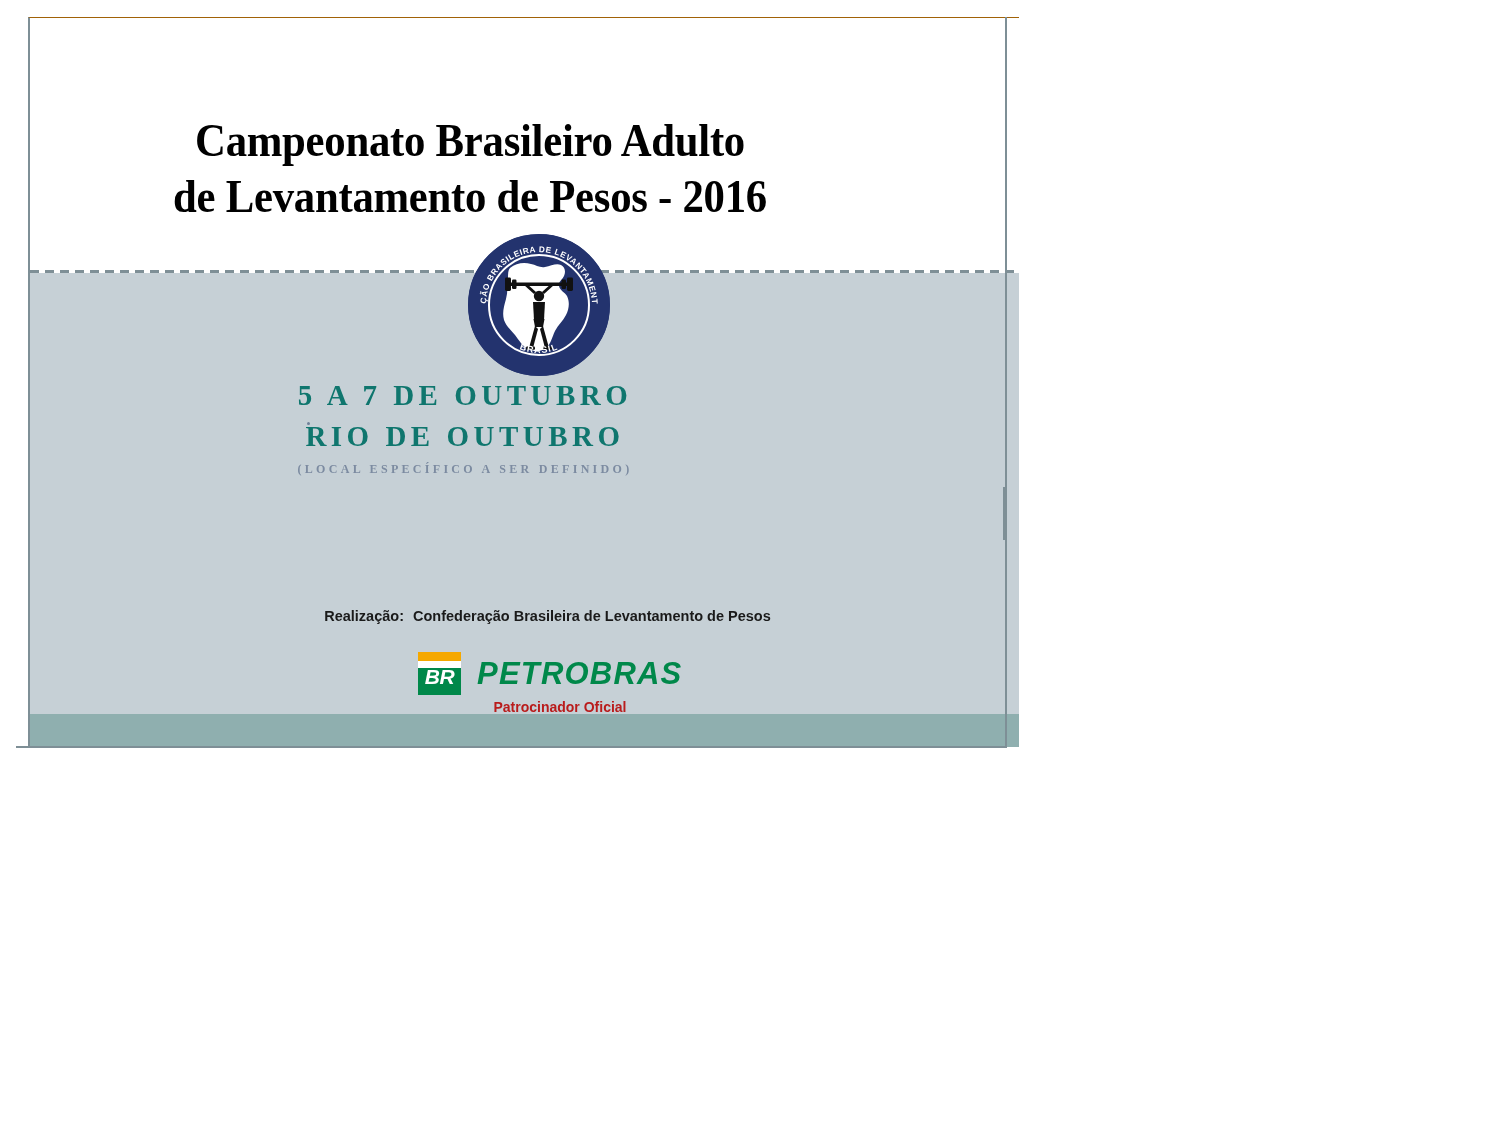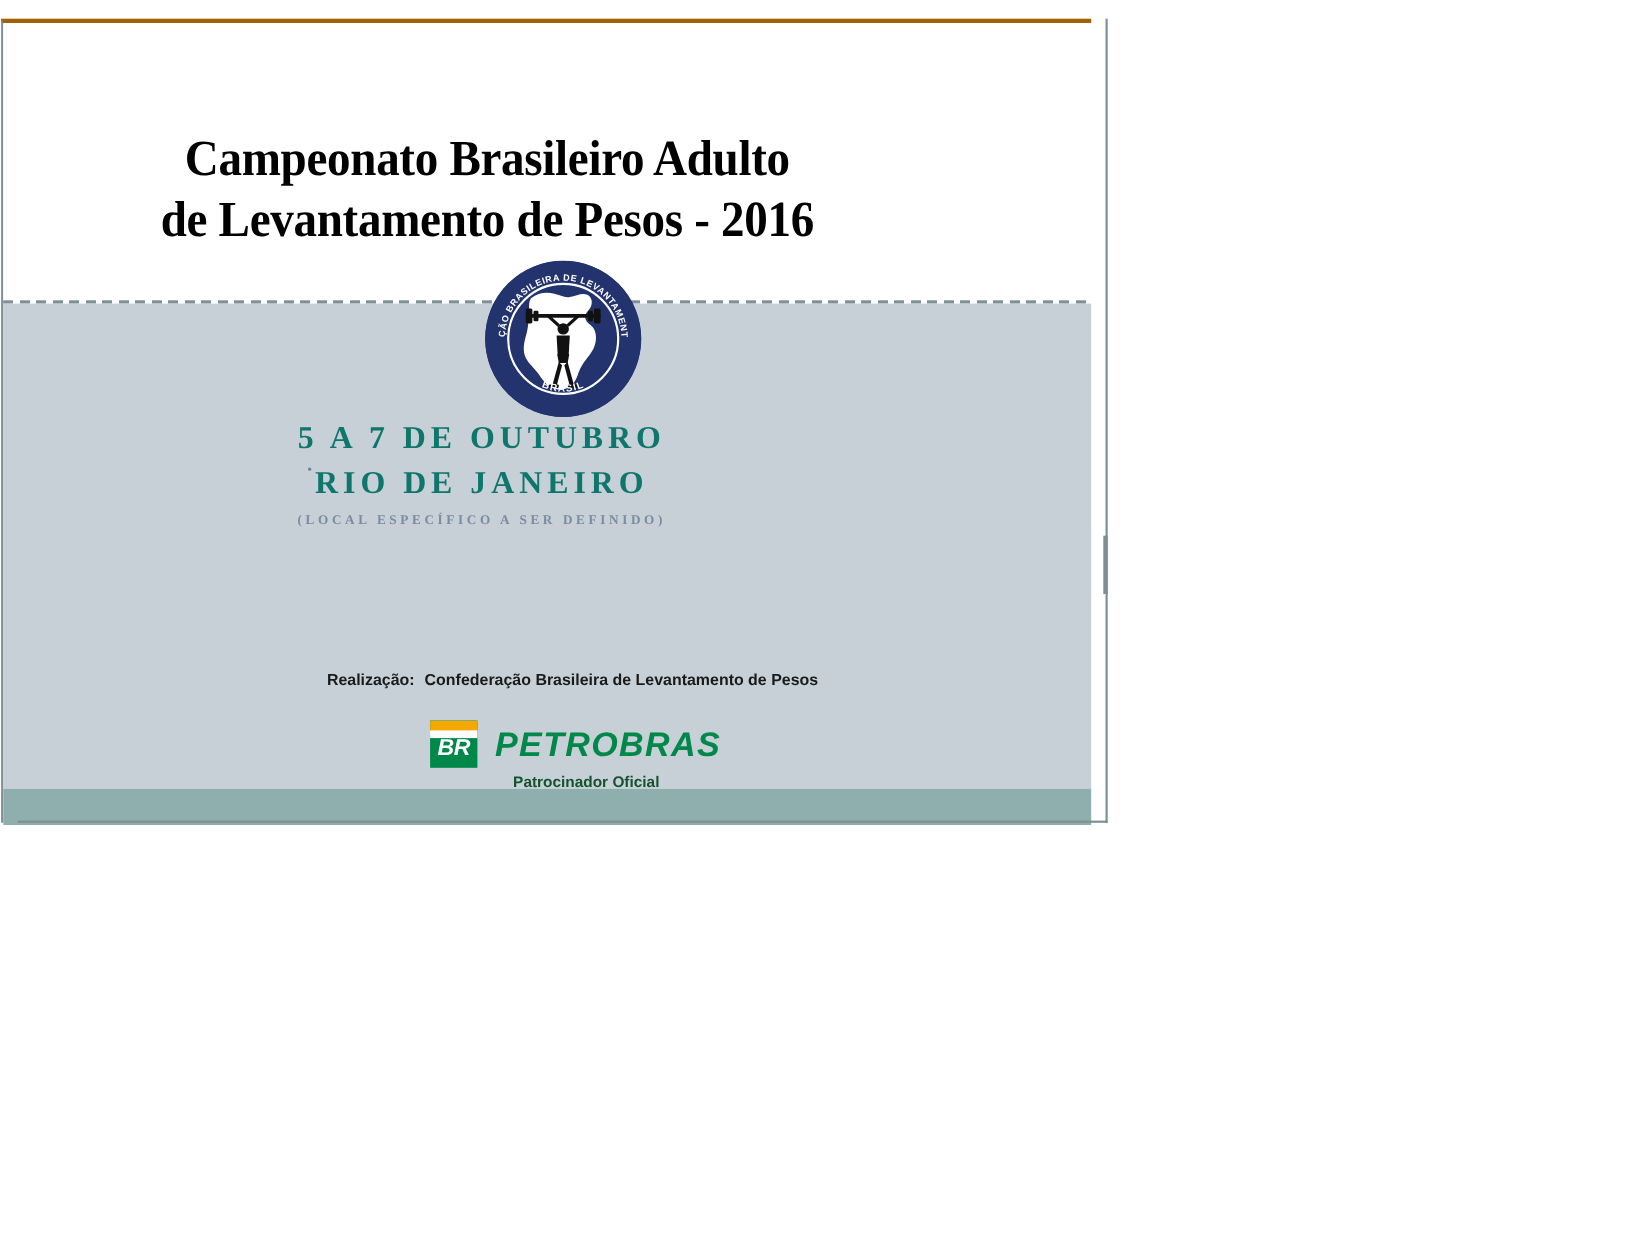--- a/index.html
+++ b/index.html
@@ -11,27 +11,27 @@
     width: 1500px;
     height: 1125px;
     position: relative;
     font-family: "Liberation Sans", sans-serif;
     overflow: hidden;
   }
 
   
   #slide {
     position: absolute;
-    left: 1px;
+    left: 28px;
     top: 17px;
     width: 991px;
     height: 731px;
     background: #ffffff;
     border-left: 2px solid #7E8F96;
-    border-top: 4px solid #a16207;
+    border-top: 1px solid #a16207;
     box-sizing: border-box;
   }
   
   #slide-edge-right {
     position: absolute;
     left: 1005px;
     top: 17px;
     width: 2px;
     height: 731px;
     background: #7E8F96;
@@ -230,21 +230,21 @@
   }
   #patrocinador {
     position: absolute;
     left: 0px;
     top: 681px;
     width: 1060px;
     text-align: center;
     font-family: "Liberation Sans", sans-serif;
     font-weight: bold;
     font-size: 14px;
-    color: #14532d;
+    color: #b91c1c;
     white-space: nowrap;
   }
 </style>
 </head>
 <body>
 
 <div id="slide">
 
   <div id="title-band">
     <div id="title-block">
@@ -313,21 +313,21 @@
       </text>
       <text font-family="'Liberation Sans', sans-serif" font-size="9" font-weight="bold" fill="#ffffff" letter-spacing="1.2">
         <textPath href="#ringArcBottom" startOffset="50%" text-anchor="middle">BRASIL</textPath>
       </text>
     </svg>
   </div>
 
   <div id="bullet-dot"></div>
   <div id="event-info">
     <div class="evt-line1">5 A 7 DE OUTUBRO</div>
-    <div class="evt-line2">RIO DE JANEIRO</div>
+    <div class="evt-line2">RIO DE OUTUBRO</div>
     <div class="evt-line3">(LOCAL ESPECÍFICO A SER DEFINIDO)</div>
   </div>
 
   <div id="petrobras-lockup">
     <div id="br-mark">
       <div class="yellow-band"></div>
       <div class="white-wave"></div>
       <div class="br-text">BR</div>
     </div>
     <div id="petrobras-word">PETROBRAS</div>

